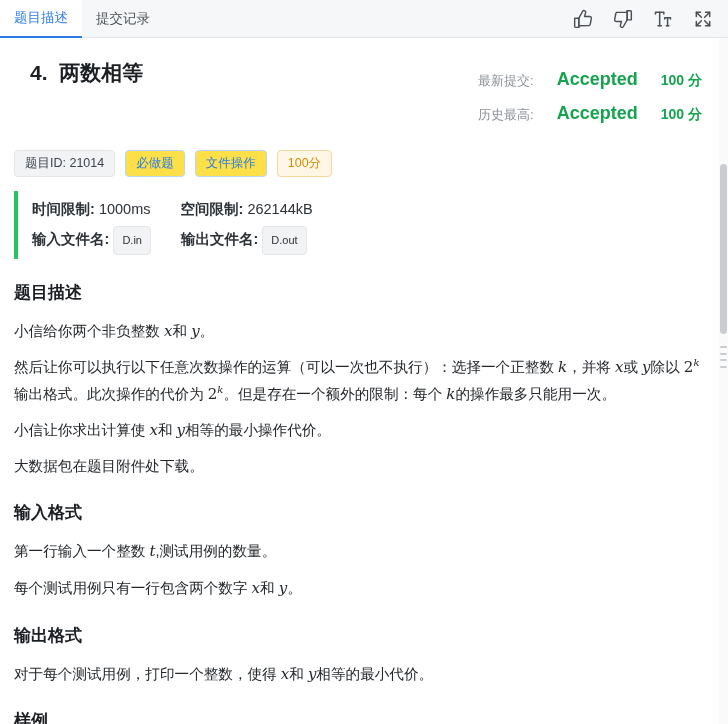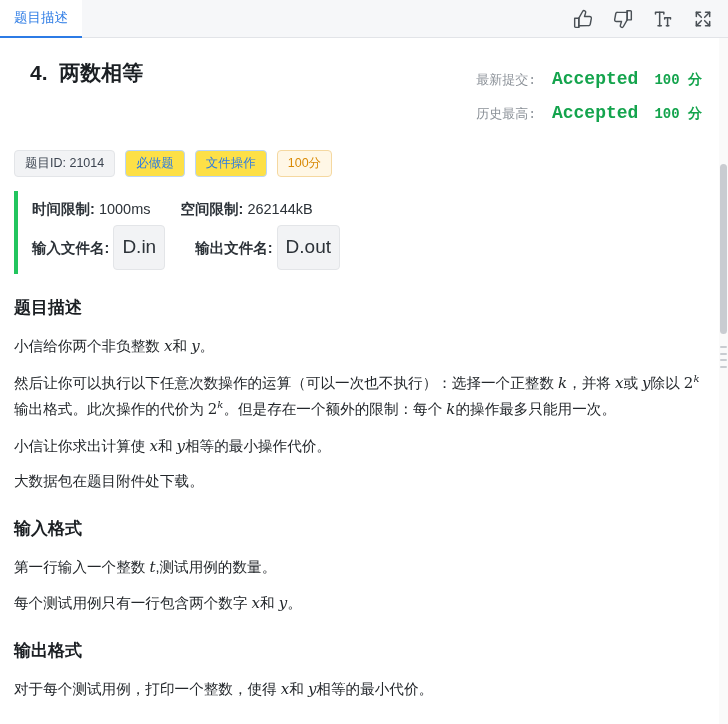--- a/index.html
+++ b/index.html
@@ -90,21 +90,21 @@
   .prob-title .num { font-weight: bold; }
 
   .status-block {
     font-size: 13px;
     color: #7a8189;
     text-align: left;
     line-height: 1.9;
     padding-top: 2px;
     white-space: nowrap;
   }
-  .status-block .row { display: flex; gap: 16px; align-items: baseline; justify-content: space-between; font-family: Liberation Mono, monospace;}
+  .status-block .row { display: flex; gap: 23px; align-items: baseline; justify-content: space-between;}
   .status-block .lab { color: #8b9198; }
   .status-block .acc { color: #14a44d; font-weight: bold; font-size: 18px; }
   .status-block .score { color: #14a44d; font-weight: bold; font-size: 14px; }
 
   
   .tag-row {
     margin-top: 20px;
     display: flex;
     align-items: center;
     gap: 10px;
@@ -143,21 +143,21 @@
     color: #2c3238;
     line-height: 2.05;
   }
   .limits b { font-weight: bold; }
   .limits .chip {
     display: inline-block;
     background: #f2f3f5;
     border: 1px solid #e3e5e8;
     border-radius: 4px;
     padding: 2px 8px;
-    font-size: 19px;
+    font-size: 11px;
     color: #2c3238;
   }
   .limits .seg { margin-right: 26px; }
 
   
   h2.sec {
     font-size: 17px;
     font-weight: bold;
     color: #1b1f23;
     margin: 22px 0 14px 0;
@@ -203,20 +203,23 @@
   }
   .scroll-grip i { display:block; height:2px; background:#c9ccd1; border-radius:1px; }
 </style>
 </head>
 <body>
 
 <div class="tabbar">
   <div class="tabs">
     <div class="tab active">
       <span>题目描述</span>
+    </div>
+    <div class="tab">
+      <span>提交记录</span>
     </div>
   </div>
   <div class="tool-icons">
     <span class="ticon">
       <svg width="20" height="20" viewBox="0 0 24 24" fill="none" stroke="#4a5056" stroke-width="1.7" stroke-linecap="round" stroke-linejoin="round">
         <path d="M7 22V11"></path>
         <path d="M2 11h5v11H3a1 1 0 0 1-1-1z"></path>
         <path d="M7 11l4.5-8a2 2 0 0 1 3.5 2l-1.2 4H20a2 2 0 0 1 2 2.3l-1.3 7A2 2 0 0 1 18.7 20H7"></path>
       </svg>
     </span>

